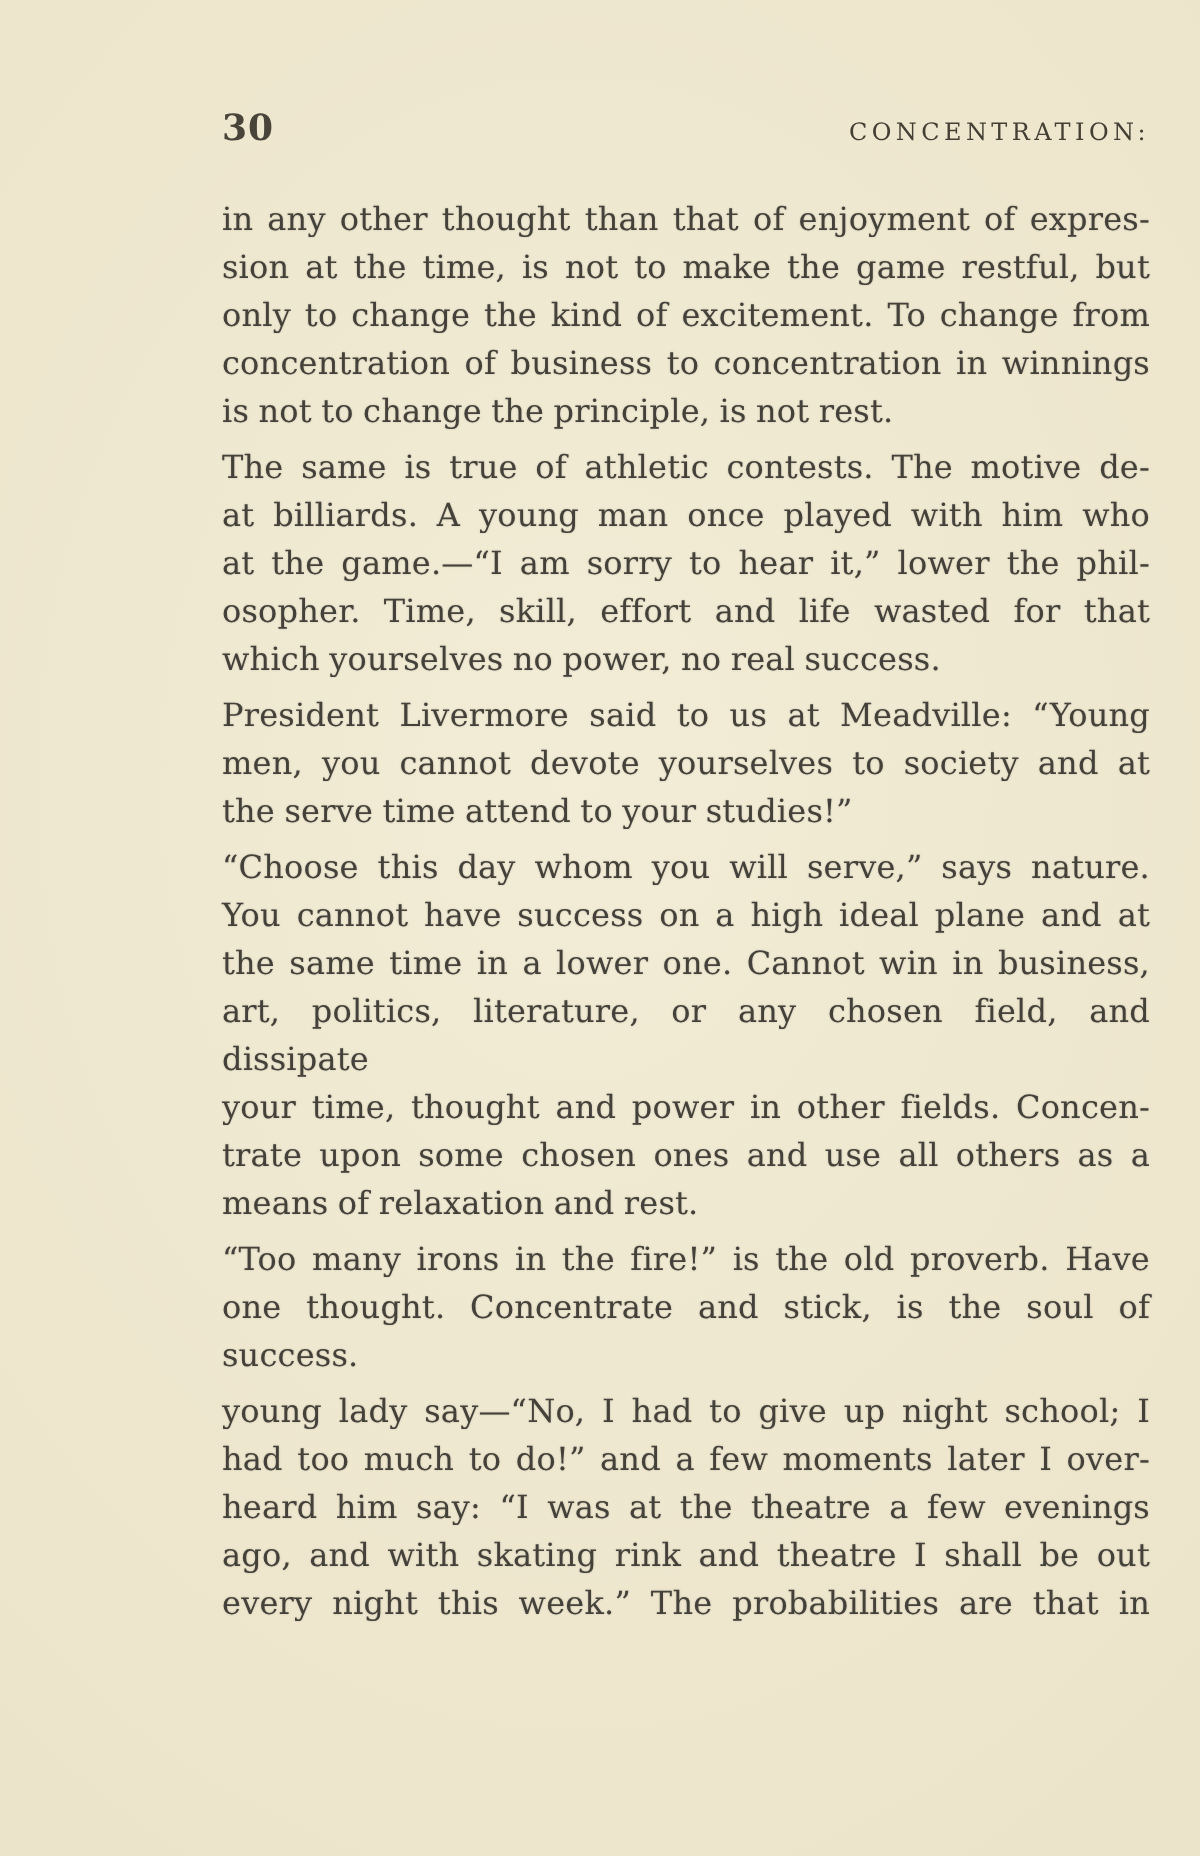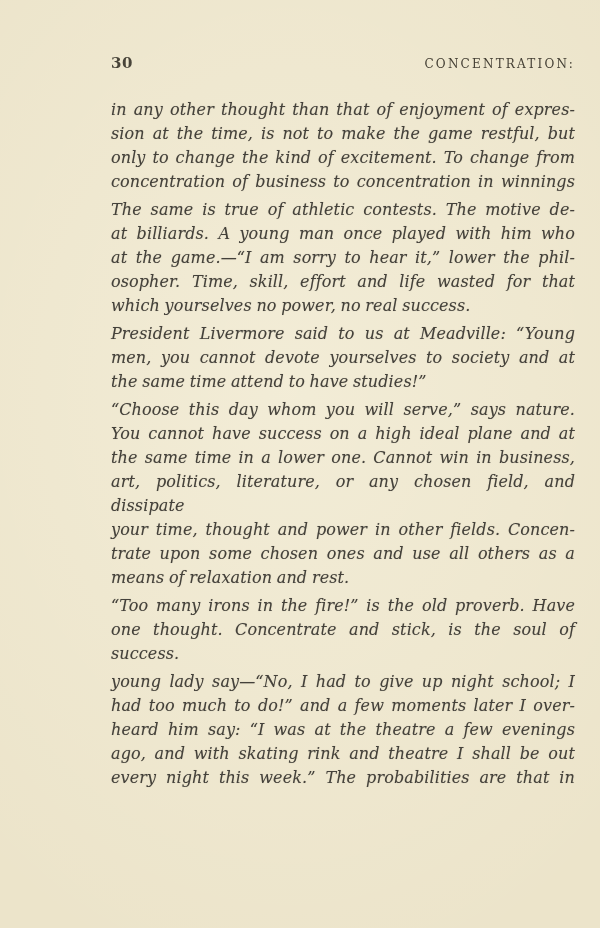--- a/index.html
+++ b/index.html
@@ -22,39 +22,38 @@
   .running-head {
     position: absolute;
     top: 54px;
     left: 111px;
     width: 464px;
     display: flex;
     justify-content: space-between;
     align-items: baseline;
   }
   .page-number {
-    font-size: 15px;
+    font-size: 18px;
     font-weight: bold;
     letter-spacing: 0.5px;
     color: #484439;
   }
   .running-title {
     font-size: 12px;
     letter-spacing: 2.2px;
     color: #443f34;
   }
   .body-text {
     position: absolute;
     top: 98px;
     left: 111px;
     width: 464px;
   }
   .para {
     margin: 0 0 4px 0;
-    font-style: italic;
   }
   .line {
     font-size: 16px;
     line-height: 24px;
     letter-spacing: 0.1px;
     word-spacing: -0.5px;
     text-align: justify;
     text-align-last: justify;
     text-shadow: 0 0 1px rgba(68, 65, 58, 0.28);
   }
@@ -69,32 +68,33 @@
   <div class="running-head">
     <span class="page-number">30</span>
     <span class="running-title">CONCENTRATION:</span>
   </div>
   <div class="body-text" id="body-text">
       <div class="para">
         <div class="line">in any other thought than that of enjoyment of expres-</div>
         <div class="line">sion at the time, is not to make the game restful, but</div>
         <div class="line">only to change the kind of excitement.  To change from</div>
         <div class="line">concentration of business to concentration in winnings</div>
+        <div class="line ragged">is not to change the principle, is not rest.</div>
       </div>
       <div class="para">
         <div class="line">The same is true of athletic contests.  The motive de-</div>
         <div class="line">at billiards.  A young man once played with him who</div>
         <div class="line">at the game.—“I am sorry to hear it,” lower the phil-</div>
         <div class="line">osopher.  Time, skill, effort and life wasted for that</div>
         <div class="line ragged">which yourselves no power, no real success.</div>
       </div>
       <div class="para">
         <div class="line">President Livermore said to us at Meadville: “Young</div>
         <div class="line">men, you cannot devote yourselves to society and at</div>
-        <div class="line ragged">the same time attend to have studies!”</div>
+        <div class="line ragged">the serve time attend to your studies!”</div>
       </div>
       <div class="para">
         <div class="line">“Choose this day whom you will serve,” says nature.</div>
         <div class="line">You cannot have success on a high ideal plane and at</div>
         <div class="line">the same time in a lower one.  Cannot win in business,</div>
         <div class="line">art, politics, literature, or any chosen field, and dissipate</div>
         <div class="line">your time, thought and power in other fields.  Concen-</div>
         <div class="line">trate upon some chosen ones and use all others as a</div>
         <div class="line ragged">means of relaxation and rest.</div>
       </div>

